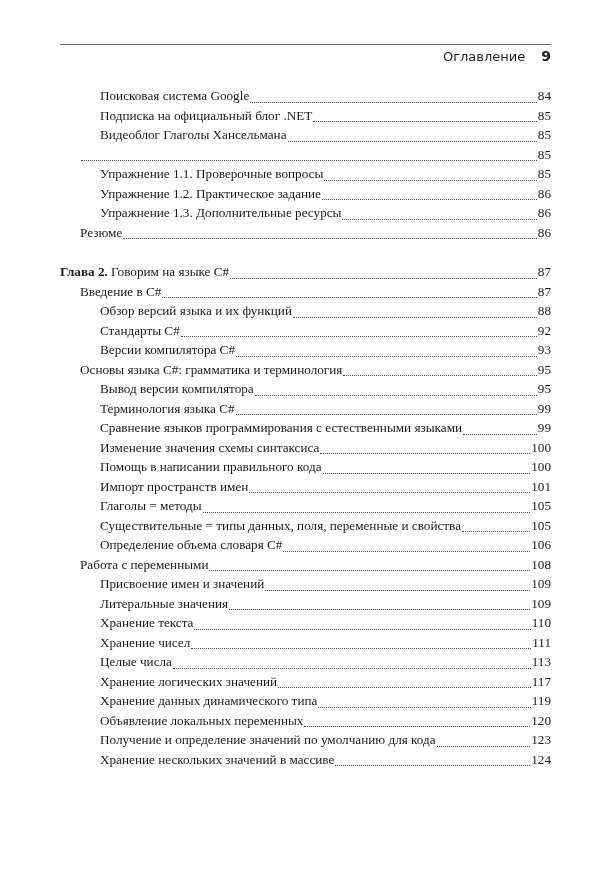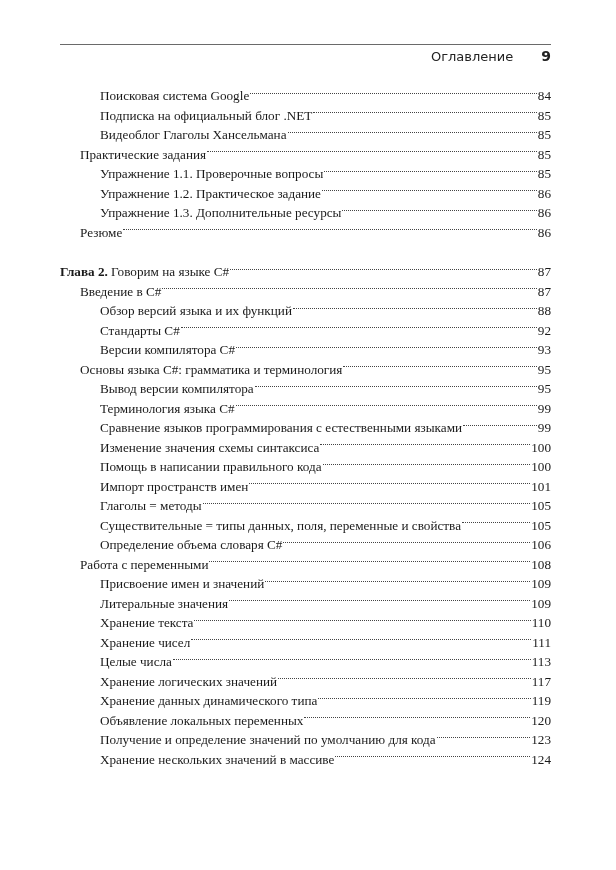--- a/index.html
+++ b/index.html
@@ -22,38 +22,38 @@
       top: 44px;
       height: 0;
       border-top: 1.5px solid #6a6a6a;
     }
     .running-head {
       position: absolute;
       right: 65px;
       top: 48px;
       display: flex;
       align-items: flex-end;
-      gap: 28px;
+      gap: 16px;
       font-family: "DejaVu Sans", "Liberation Sans", sans-serif;
       font-size: 13px;
       color: #222;
     }
     .running-head .num {
       font-weight: bold;
       font-size: 14px;
     }
     .toc {
       position: absolute;
       left: 60px;
       top: 86px;
       width: 491px;
     }
     .row {
       display: flex;
-      align-items: center;
+      align-items: flex-end;
       height: 19.5px;
       font-size: 13.2px;
       line-height: 19.5px;
       white-space: nowrap;
     }
     .row.lvl0 { padding-left: 0; }
     .row.lvl1 { padding-left: 20px; }
     .row.lvl2 { padding-left: 40px; }
     .row.gap-before { margin-top: 20px; }
     .row .title { flex: 0 0 auto; }
@@ -92,21 +92,20 @@
       <span class="title"><span>Подписка на официальный блог .NET</span></span>
       <span class="leader"></span>
       <span class="page">85</span>
     </div>
     <div class="row lvl2">
       <span class="title"><span>Видеоблог Глаголы Хансельмана</span></span>
       <span class="leader"></span>
       <span class="page">85</span>
     </div>
     <div class="row lvl1">
-      <span class="title"><span>Практические задания</span></span>
       <span class="leader"></span>
       <span class="page">85</span>
     </div>
     <div class="row lvl2">
       <span class="title"><span>Упражнение 1.1. Проверочные вопросы</span></span>
       <span class="leader"></span>
       <span class="page">85</span>
     </div>
     <div class="row lvl2">
       <span class="title"><span>Упражнение 1.2. Практическое задание</span></span>

